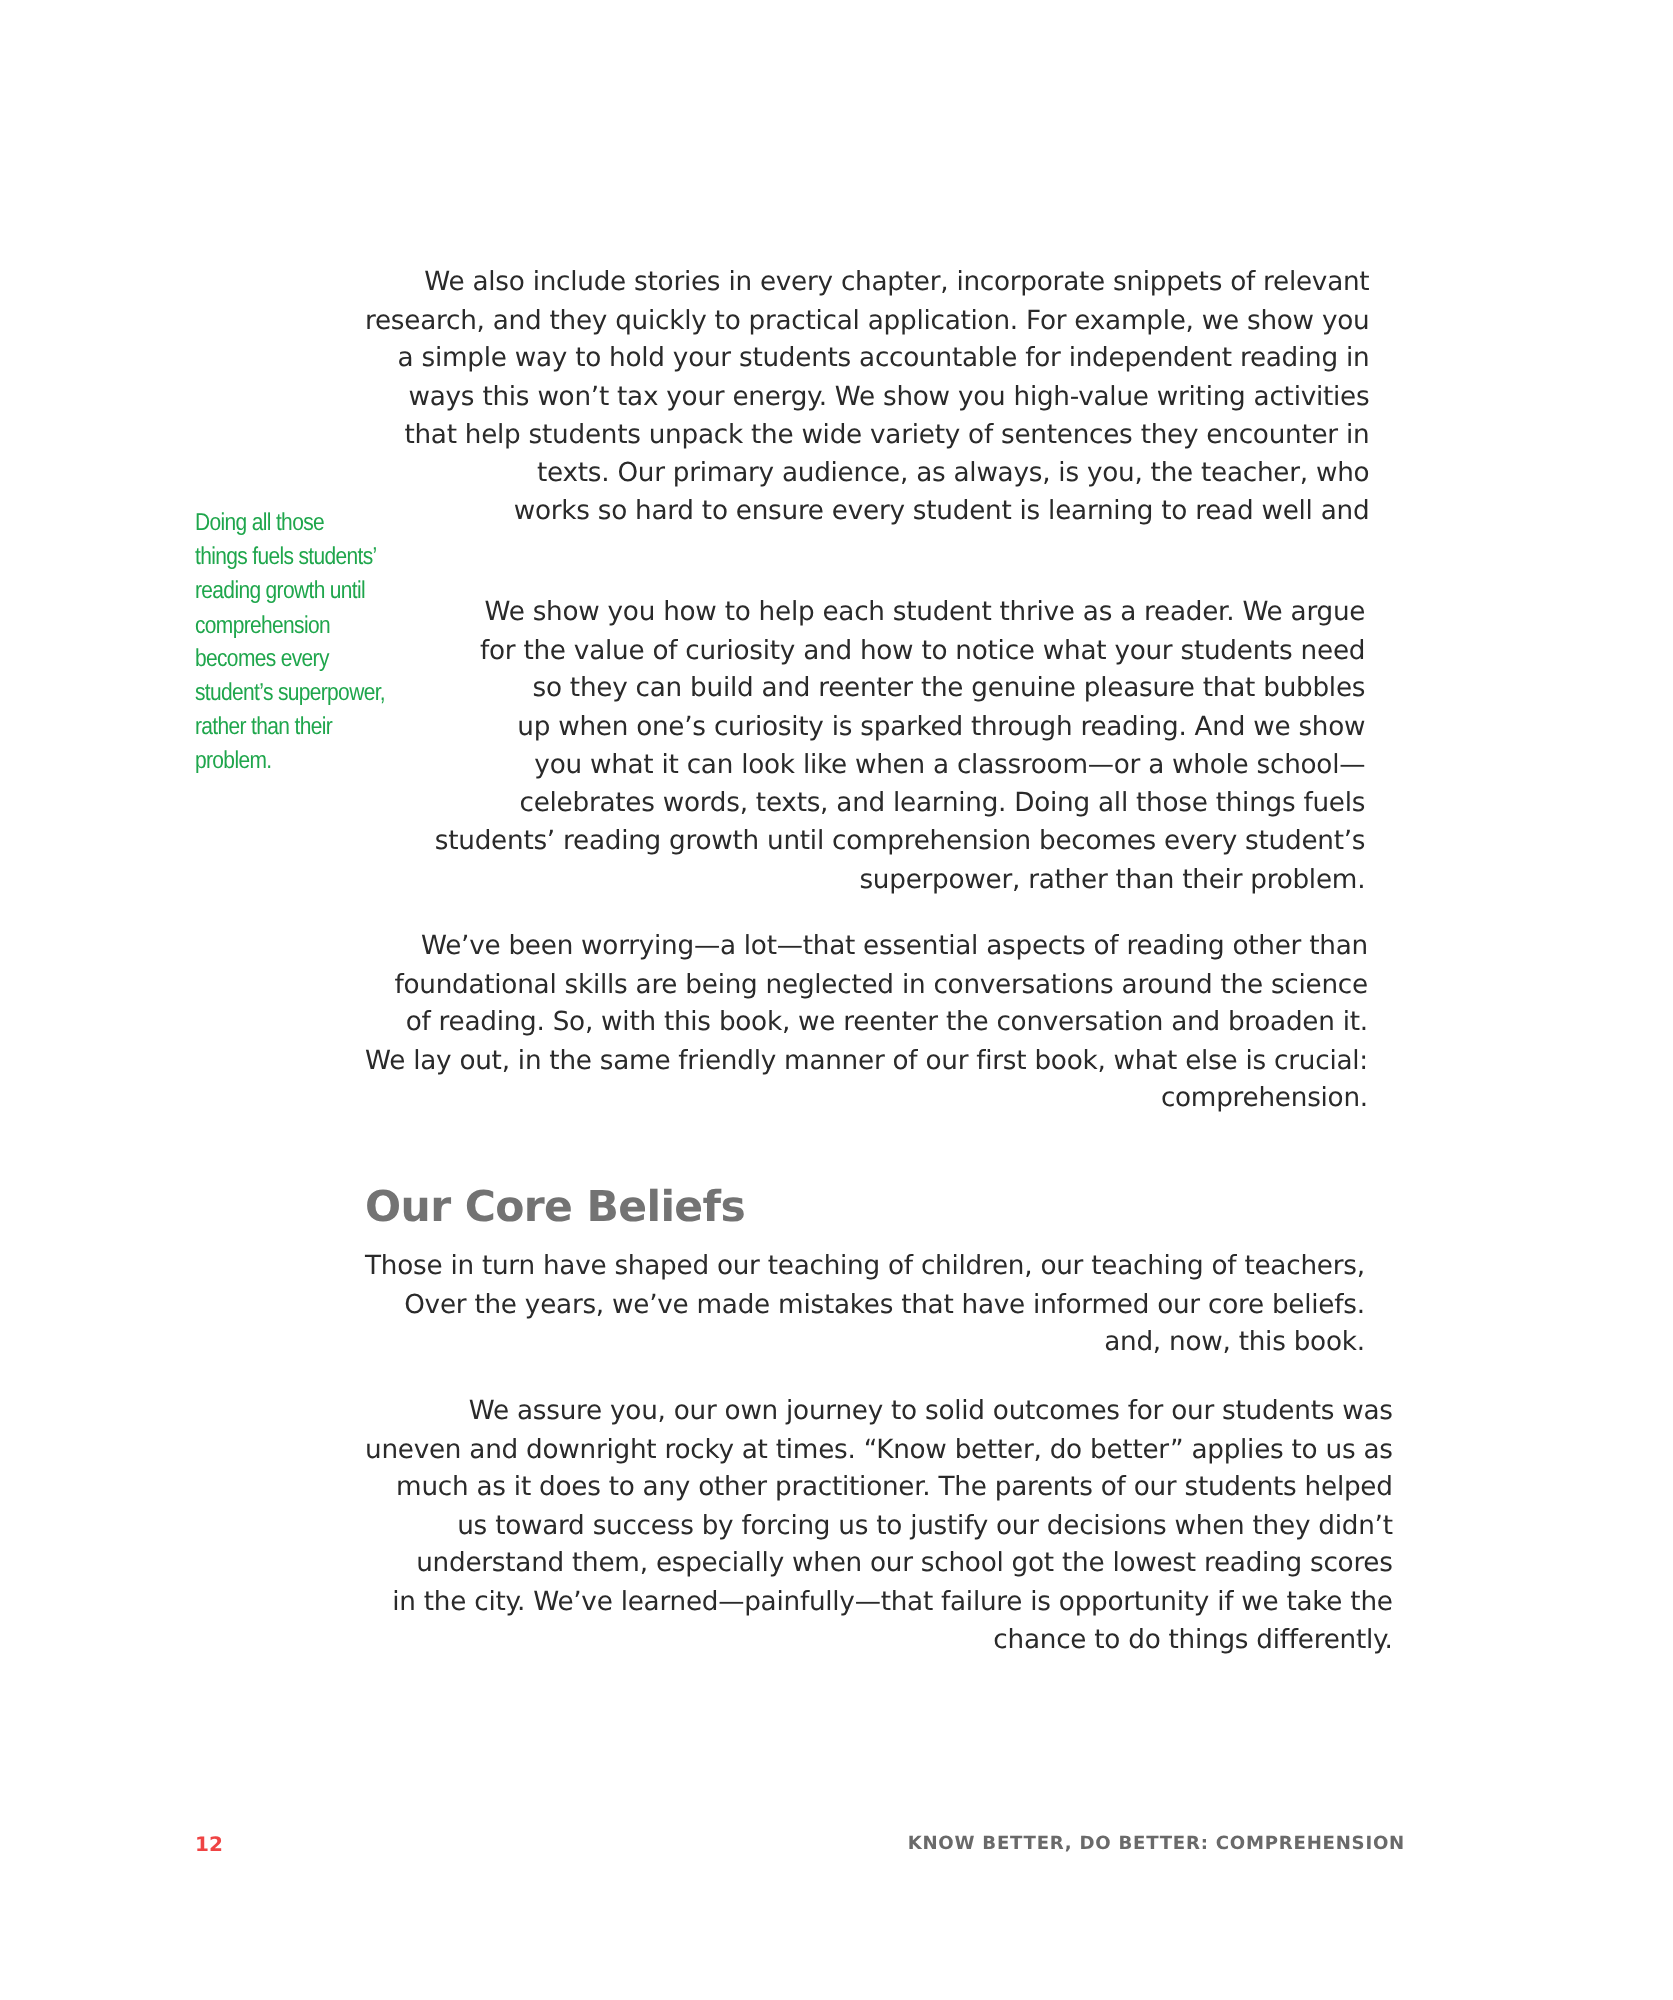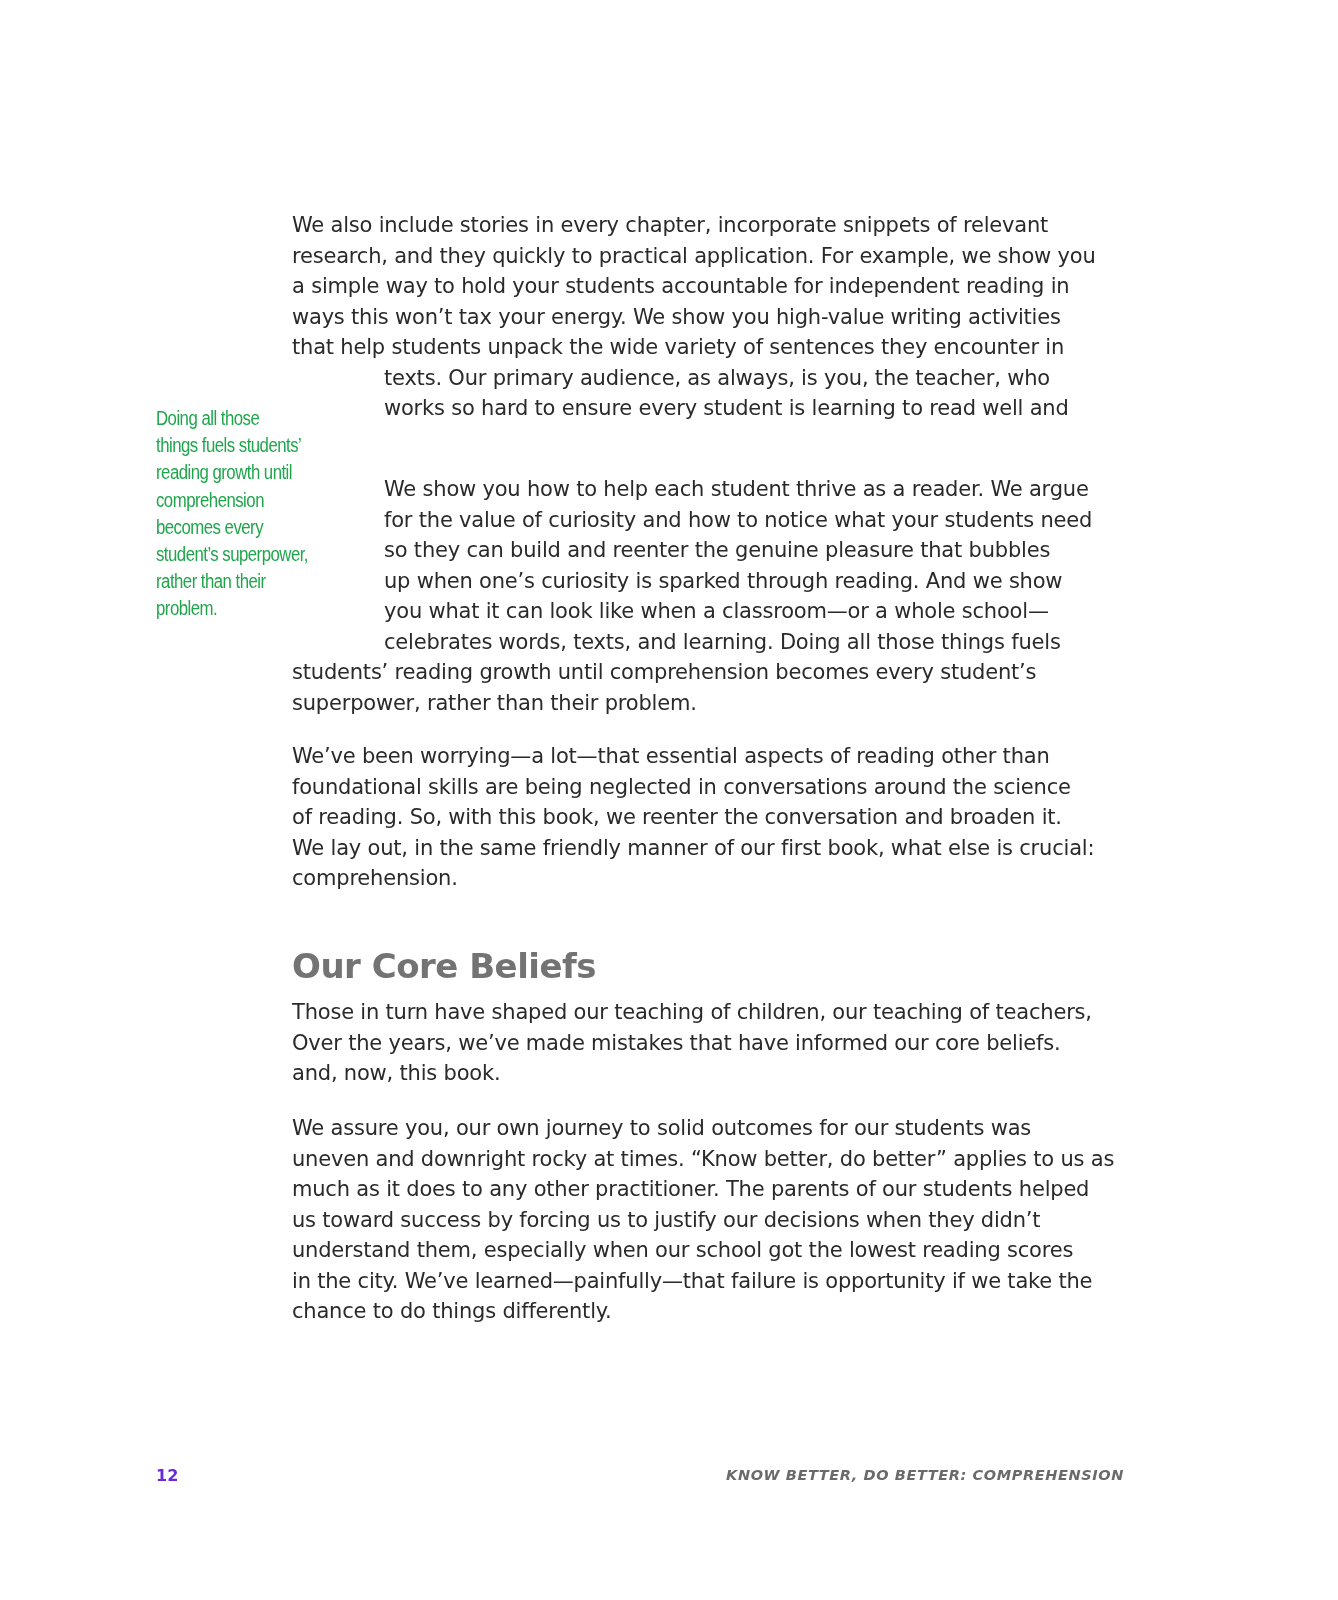--- a/index.html
+++ b/index.html
@@ -22,20 +22,21 @@
       height: 1600px;
     }
     .body-text {
       font-family: "DejaVu Sans", sans-serif;
       font-size: 21px;
       line-height: 30.5px;
       color: #2a2a2a;
       letter-spacing: -0.2px;
       margin: 0;
       white-space: nowrap;
+      text-align: right;
     }
     .line { display: block; }
     .indent { padding-left: 92px; }
 
     #para1 { position: absolute; left: 292px; top: 210px; }
     #para2 { position: absolute; left: 292px; top: 474px; }
     #para3 { position: absolute; left: 292px; top: 741px; }
 
     #pullquote {
       position: absolute;
@@ -67,32 +68,31 @@
     #para4 { position: absolute; left: 292px; top: 997px; }
     #para5 { position: absolute; left: 292px; top: 1113px; }
 
     #footer-page-number {
       position: absolute;
       left: 156px;
       top: 1466px;
       font-family: "DejaVu Sans", sans-serif;
       font-weight: bold;
       font-size: 16px;
-      color: #6d28d9;
+      color: #ef4444;
     }
     #footer-title {
       position: absolute;
       right: 214px;
       top: 1467px;
       font-family: "DejaVu Sans", sans-serif;
       font-weight: bold;
       font-size: 14.5px;
       letter-spacing: 0.6px;
       color: #6a6a6a;
-      font-style: italic;
     }
   </style>
 </head>
 <body>
 
 <div class="page">
 
   <p id="para1" class="body-text">
     <span class="line">We also include stories in every chapter, incorporate snippets of relevant</span>
     <span class="line">research, and they quickly to practical application. For example, we show you</span>

